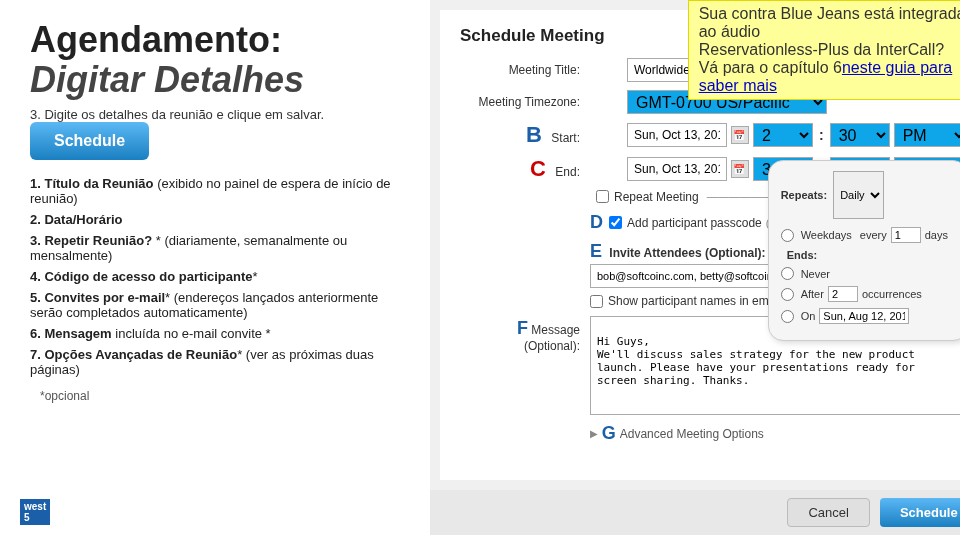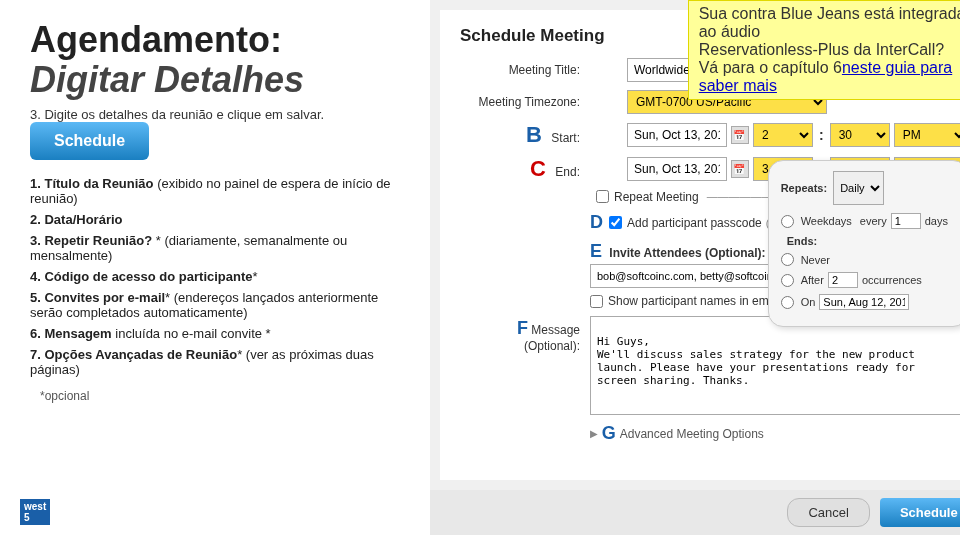--- a/index.html
+++ b/index.html
@@ -152,23 +152,23 @@
     }
     .text-input-wide {
       width: 220px;
     }
     .text-input-date {
       width: 100px;
     }
 
     select.form-select {
       border: 1px solid #aaa;
-      background: #fde047;
+      background: #0ea5e9;
       padding: 2px 4px;
-      font-size: 12px;
+      font-size: 16px;
       height: 24px;
     }
     .select-wide {
       width: 200px;
     }
     .select-narrow {
       width: 60px;
     }
     .select-ampm {
       width: 74px;
@@ -286,21 +286,21 @@
     .bottom-buttons {
       display: flex;
       justify-content: flex-end;
       gap: 10px;
       padding: 8px 20px;
       background: #e8e8e8;
     }
     .btn-cancel {
       background: #e0e0e0;
       border: 1px solid #bbb;
-      border-radius: 12px;
+      border-radius: 4px;
       padding: 6px 20px;
       font-size: 13px;
       cursor: pointer;
       color: #333;
     }
     .btn-schedule {
       background: linear-gradient(to bottom, #5bb8f5, #1a7fc1);
       color: #fff;
       border: none;
       border-radius: 4px;
@@ -331,21 +331,21 @@
       margin-bottom: 6px;
       gap: 4px;
     }
     .repeats-popup label {
       font-size: 11px;
       color: #333;
     }
     .repeats-popup select {
       font-size: 11px;
       border: 1px solid #aaa;
-      padding: 9px 2px;
+      padding: 16px 2px;
     }
     .repeats-popup input[type=text] {
       width: 30px;
       border: 1px solid #aaa;
       font-size: 11px;
       padding: 1px 3px;
     }
     .repeats-popup input[type=radio] {
       margin-right: 3px;
     }

